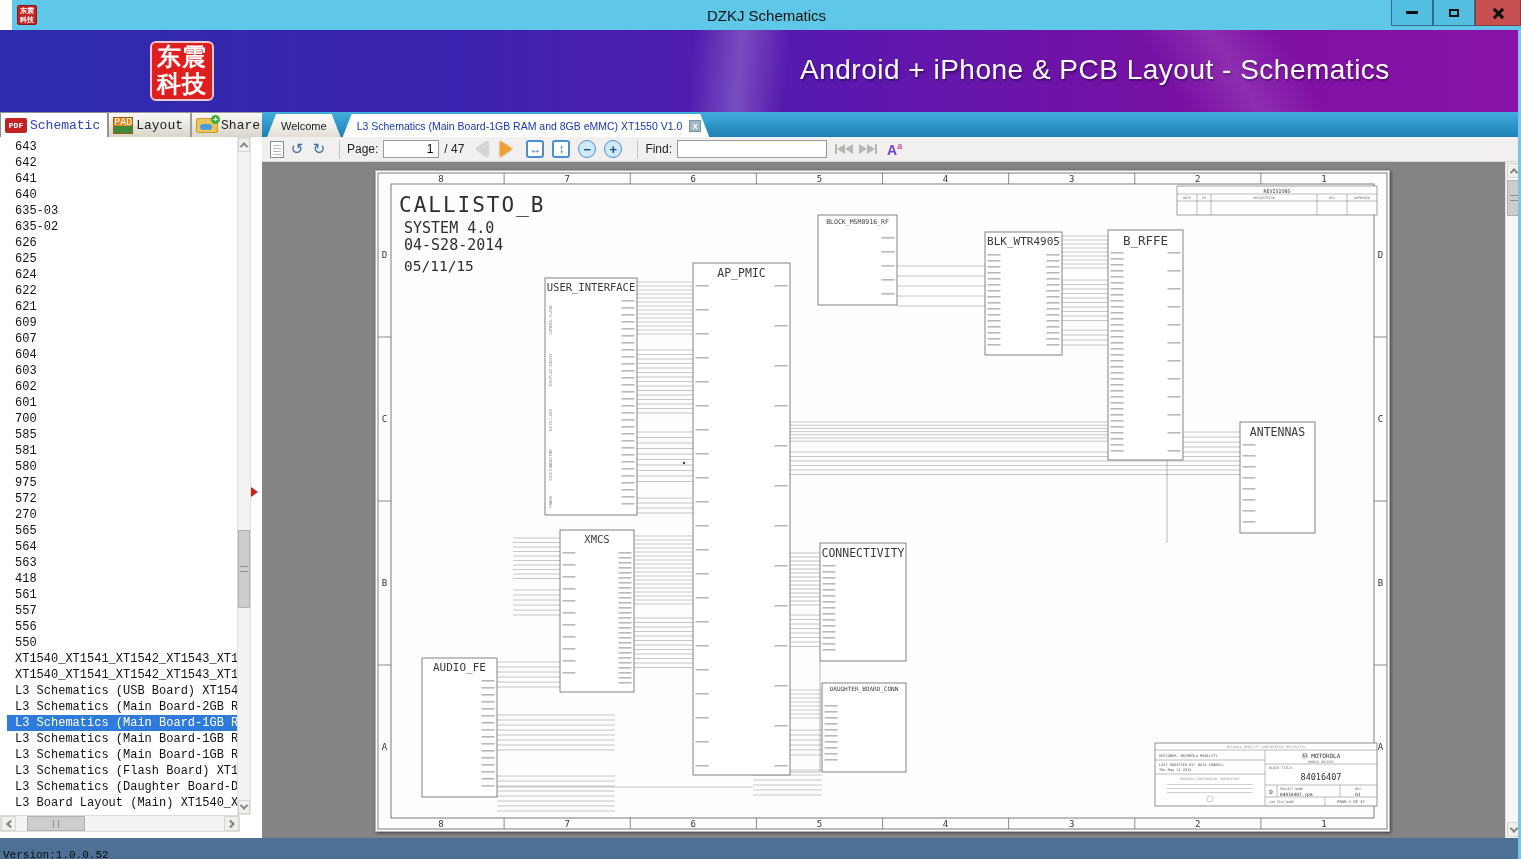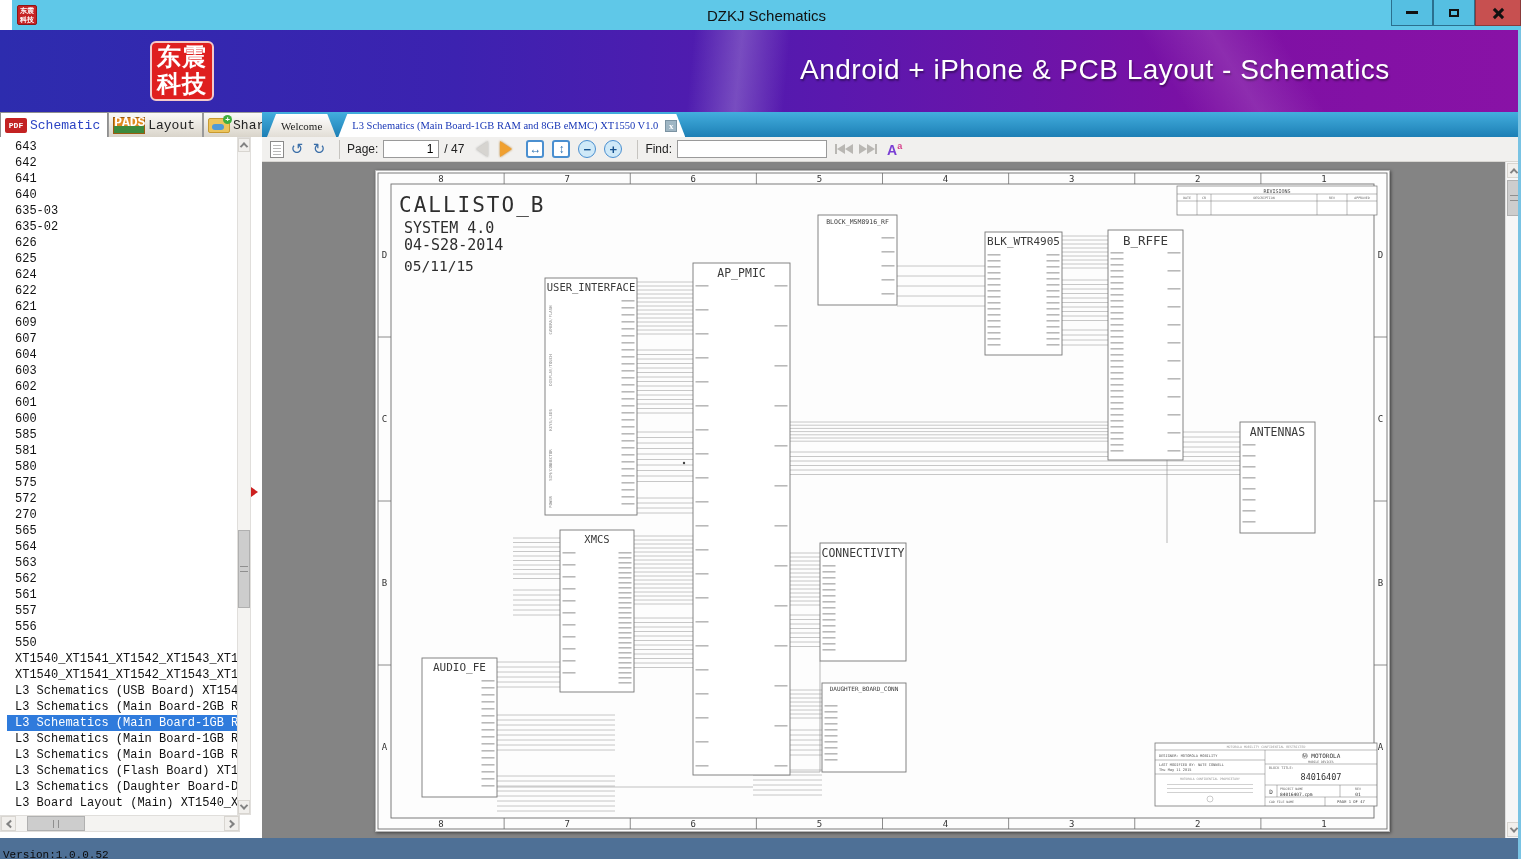--- a/index.html
+++ b/index.html
@@ -36,30 +36,30 @@
             text-shadow:1px 2px 2px rgba(0,0,0,.4); letter-spacing:.5px; white-space:nowrap; }
 
   
   .tabrow { height:25px; display:flex; }
   .app-tabs { width:262px; display:flex; background:#d4d0c8; }
   .atab { display:flex; align-items:center; gap:3px; padding:0 7px 0 4px; border:1px solid #9a9a9a; border-bottom:none;
           background:linear-gradient(#fbfaf7,#d9d4ca); font-family:"Liberation Mono",monospace; font-size:13px; color:#222; cursor:pointer; white-space:nowrap; }
   .atab.active { background:#fff; color:#2b43c4; border-color:#8f8f8f; }
   .icon-pdf { width:22px; height:15px; background:#c32222; border-radius:2px; color:#fff; font-size:8px; font-weight:bold;
           display:flex; align-items:center; justify-content:center; }
-  .icon-pads { width:32px; height:17px; border:1px solid #9a5c10; background:linear-gradient(#e08a20 0 55%,#3d8a3d 55% 100%);
-          color:#fff; font-size:13px; font-weight:bold; text-align:center; line-height:9px; }
+  .icon-pads { width:20px; height:17px; border:1px solid #9a5c10; background:linear-gradient(#e08a20 0 55%,#3d8a3d 55% 100%);
+          color:#fff; font-size:10px; font-weight:normal; text-align:center; line-height:9px; }
   .icon-share { position:relative; width:22px; height:15px; background:#ecc45c; border:1px solid #c89a30; border-radius:2px 4px 2px 2px; }
   .icon-share::before { content:""; position:absolute; left:3px; top:5px; width:12px; height:6px; background:#4f9ad8; border-radius:4px; }
   .icon-share .plus { position:absolute; right:-3px; top:-4px; width:9px; height:9px; background:#3faf3f; border-radius:50%;
           color:#fff; font-size:8px; line-height:9px; text-align:center; font-weight:bold; }
   .doc-tabs { flex:1; background:linear-gradient(#43aede,#1d7fb5); display:flex; align-items:flex-end; padding-left:5px; }
   .dtab { height:23px; display:flex; align-items:center; padding:2px 14px; margin-right:2px;
           clip-path:polygon(0 100%,9px 0,calc(100% - 9px) 0,100% 100%);
-          background:linear-gradient(#ffffff,#e2ded6); font-family:Liberation Serif, serif; font-size:11px; color:#222; cursor:pointer; white-space:nowrap; }
+          background:linear-gradient(#ffffff,#e2ded6); font-family:Liberation Sans, sans-serif; font-size:11px; color:#222; cursor:pointer; white-space:nowrap; }
   .dtab.active { background:#fff; color:#1836b6; font-size:10.5px; padding-right:8px; }
   .dtab .closex { margin-left:7px; width:12px; height:12px; background:#9fb6c4; border:1px solid #7b93a2; color:#fff;
           font-size:9px; line-height:10px; text-align:center; font-weight:bold; cursor:pointer; }
 
   
   .content { display:flex; height:701px; }
 
   
   .sidebar { position:relative; width:262px; background:#fff; }
   .sb-list { position:absolute; left:7px; top:0; width:237px; height:678px; overflow:hidden; padding-top:2px; }
@@ -194,31 +194,31 @@
           <div class="sb-item">625</div>
           <div class="sb-item">624</div>
           <div class="sb-item">622</div>
           <div class="sb-item">621</div>
           <div class="sb-item">609</div>
           <div class="sb-item">607</div>
           <div class="sb-item">604</div>
           <div class="sb-item">603</div>
           <div class="sb-item">602</div>
           <div class="sb-item">601</div>
-          <div class="sb-item">600</div>
+          <div class="sb-item">700</div>
           <div class="sb-item">585</div>
           <div class="sb-item">581</div>
           <div class="sb-item">580</div>
-          <div class="sb-item">575</div>
+          <div class="sb-item">975</div>
           <div class="sb-item">572</div>
           <div class="sb-item">270</div>
           <div class="sb-item">565</div>
           <div class="sb-item">564</div>
           <div class="sb-item">563</div>
-          <div class="sb-item">562</div>
+          <div class="sb-item">418</div>
           <div class="sb-item">561</div>
           <div class="sb-item">557</div>
           <div class="sb-item">556</div>
           <div class="sb-item">550</div>
           <div class="sb-item">XT1540_XT1541_XT1542_XT1543_XT1544_XT1</div>
           <div class="sb-item">XT1540_XT1541_XT1542_XT1543_XT1544_XT1</div>
           <div class="sb-item">L3 Schematics (USB Board) XT1540_XT154</div>
           <div class="sb-item">L3 Schematics (Main Board-2GB RAM and</div>
           <div class="sb-item sel">L3 Schematics (Main Board-1GB RAM and</div>
           <div class="sb-item">L3 Schematics (Main Board-1GB RAM and</div>

